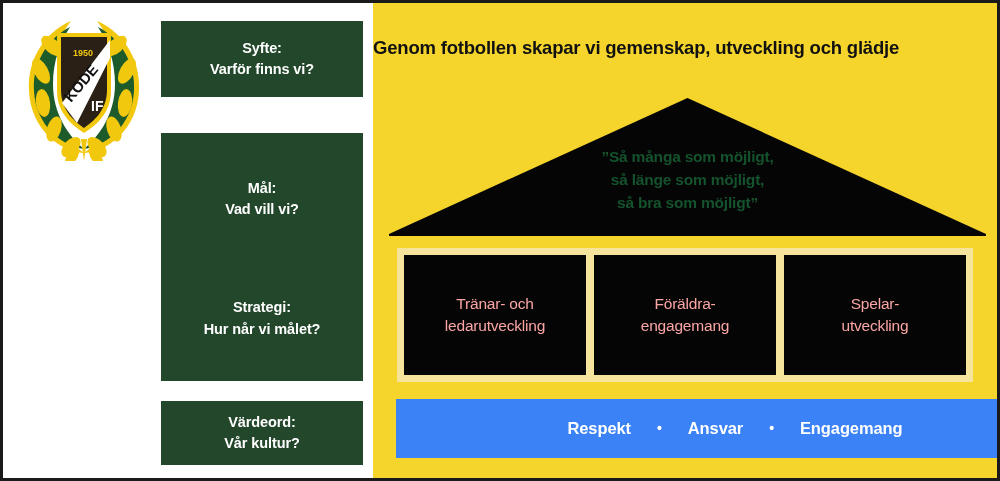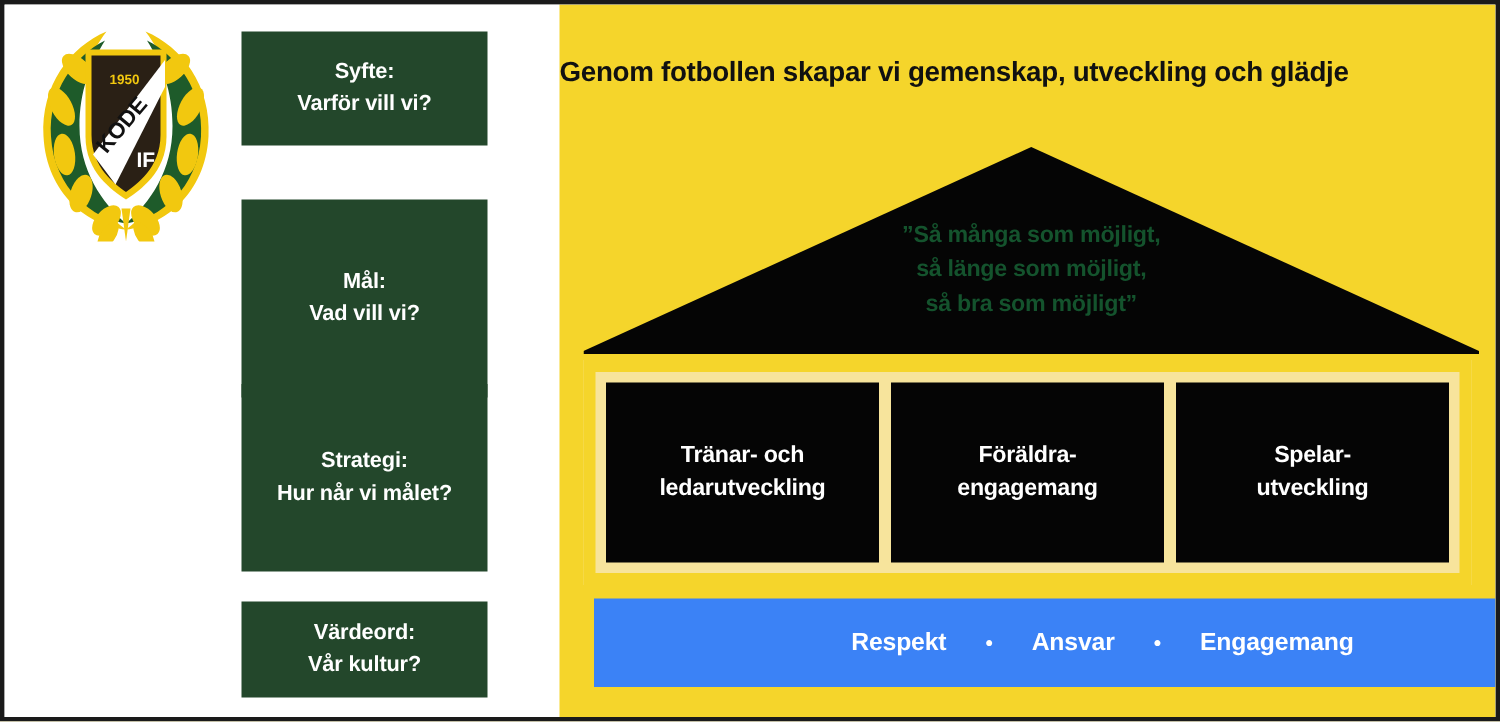--- a/index.html
+++ b/index.html
@@ -38,21 +38,21 @@
     top: 8px;
     width: 130px;
     height: 150px;
   }
   #logo-wrap svg { display:block; width:130px; height:150px; }
 
   
   .green-box {
     position: absolute;
     left: 158px;
-    width: 164px;
+    width: 202px;
     background: #23472B;
     color: #ffffff;
     display: flex;
     flex-direction: column;
     align-items: center;
     justify-content: center;
     text-align: center;
     font-weight: bold;
     font-size: 14.5px;
     line-height: 1.45;
@@ -124,27 +124,27 @@
     background: #F7E49C;
     box-sizing: border-box;
     border: 8px solid #F5D52B;
     display: flex;
     gap: 8px;
     padding: 7px;
   }
   .pillar {
     flex: 1 1 0;
     background: #050505;
-    color: #ffffff;
+    color: #fca5a5;
     display: flex;
     flex-direction: column;
     align-items: center;
     justify-content: center;
     text-align: center;
-    font-weight: bold;
+    font-weight: normal;
     font-size: 15.5px;
     line-height: 1.4;
     letter-spacing: -0.2px;
   }
   .pillar span { display:block; white-space:nowrap; }
 
   
   #foundation {
     position: absolute;
     left: 23px;
@@ -206,21 +206,21 @@
           <path d="M43 92 L91 29 L91 47 L58 112 Z" fill="#FFFFFF"></path>
         </g>
         <text x="54" y="45" fill="#F2C80F" font-family="Liberation Sans, sans-serif" font-size="9" font-weight="bold">1950</text>
         <text fill="#111111" font-family="Liberation Sans, sans-serif" font-size="15" font-weight="bold" transform="translate(52,92) rotate(-50)">KODE</text>
         <text x="72" y="100" fill="#FFFFFF" font-family="Liberation Sans, sans-serif" font-size="14" font-weight="bold">IF</text>
       </svg>
     </div>
 
     <div class="green-box gb-1">
       <span class="gb-line">Syfte:</span>
-      <span class="gb-line">Varför vill vi?</span>
+      <span class="gb-line">Varför finns vi?</span>
     </div>
 
     <div class="green-box gb-2">
       <span class="gb-line">Mål:</span>
       <span class="gb-line">Vad vill vi?</span>
     </div>
 
     <div class="green-box gb-3">
       <span class="gb-line">Strategi:</span>
       <span class="gb-line">Hur når vi målet?</span>

